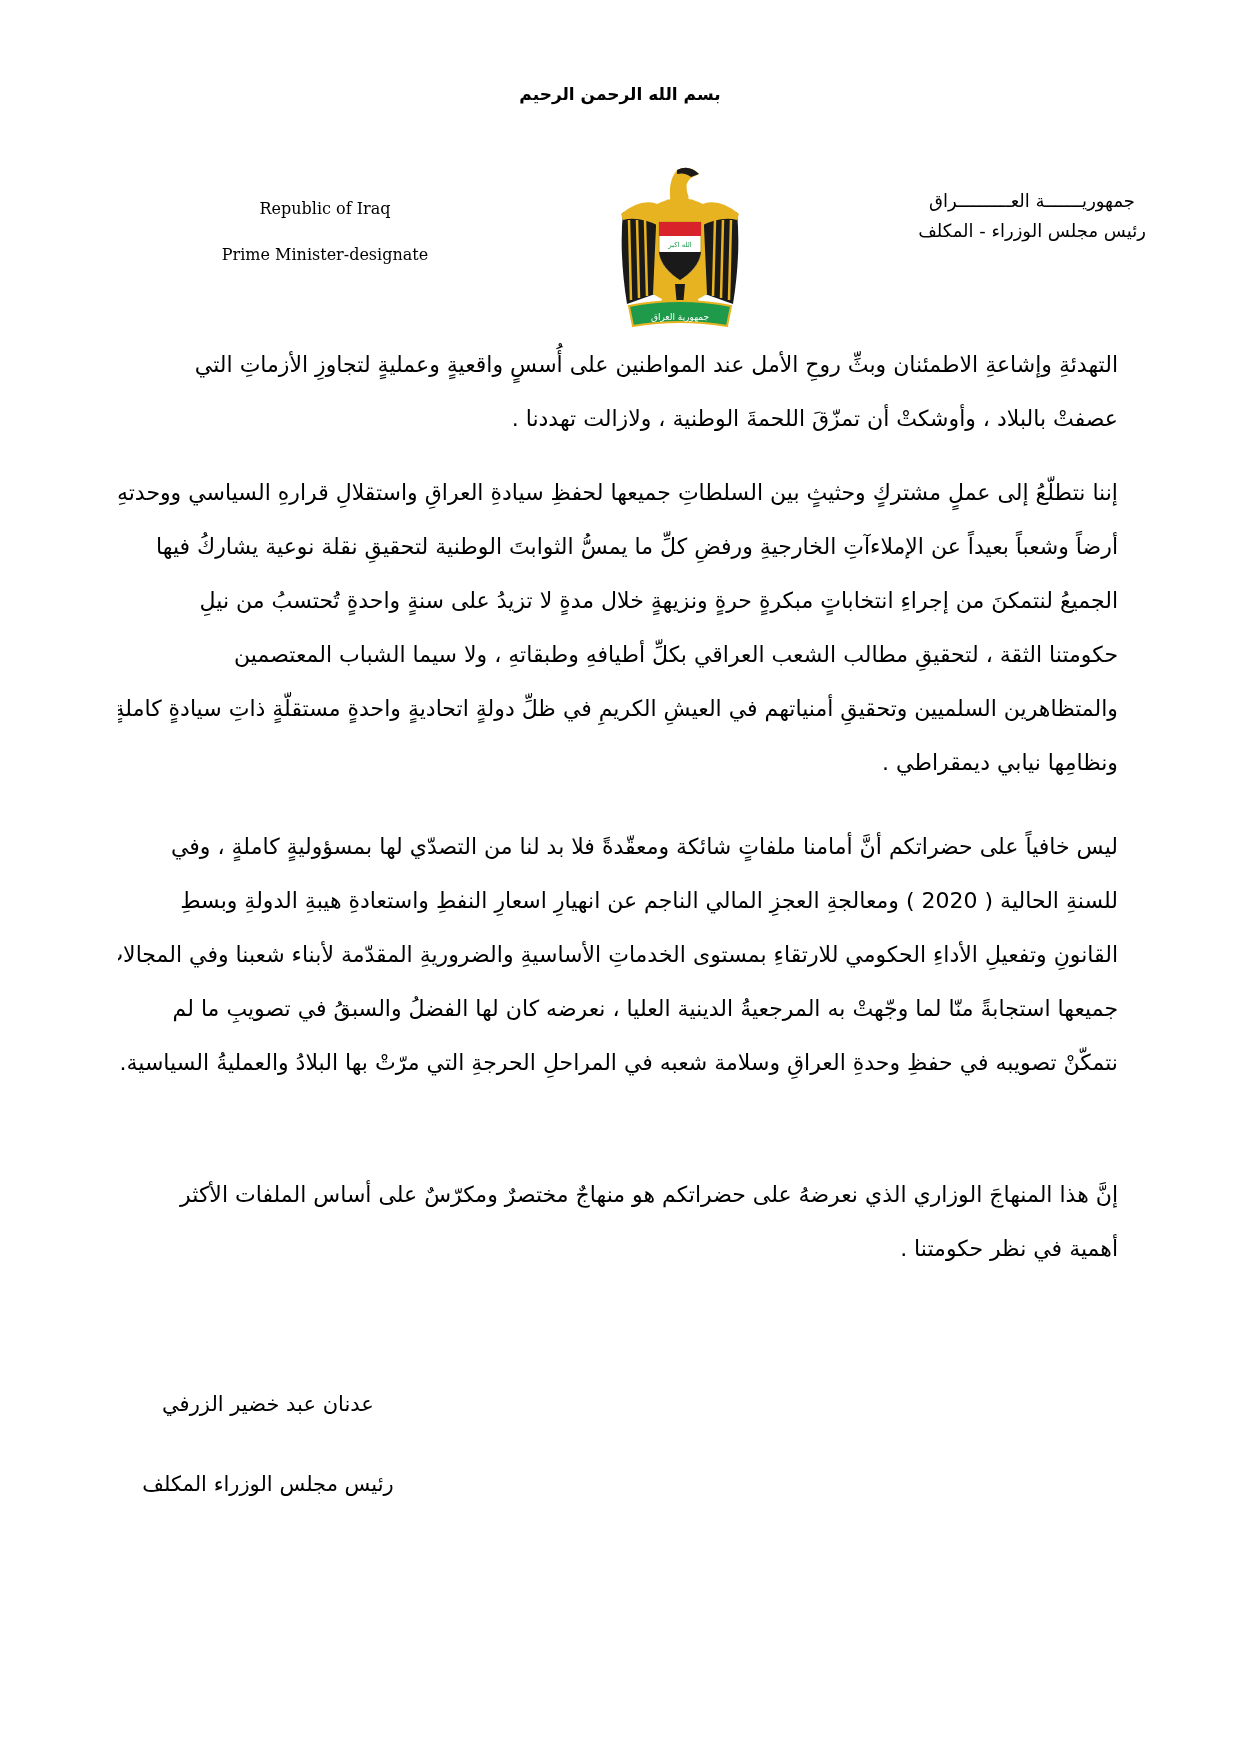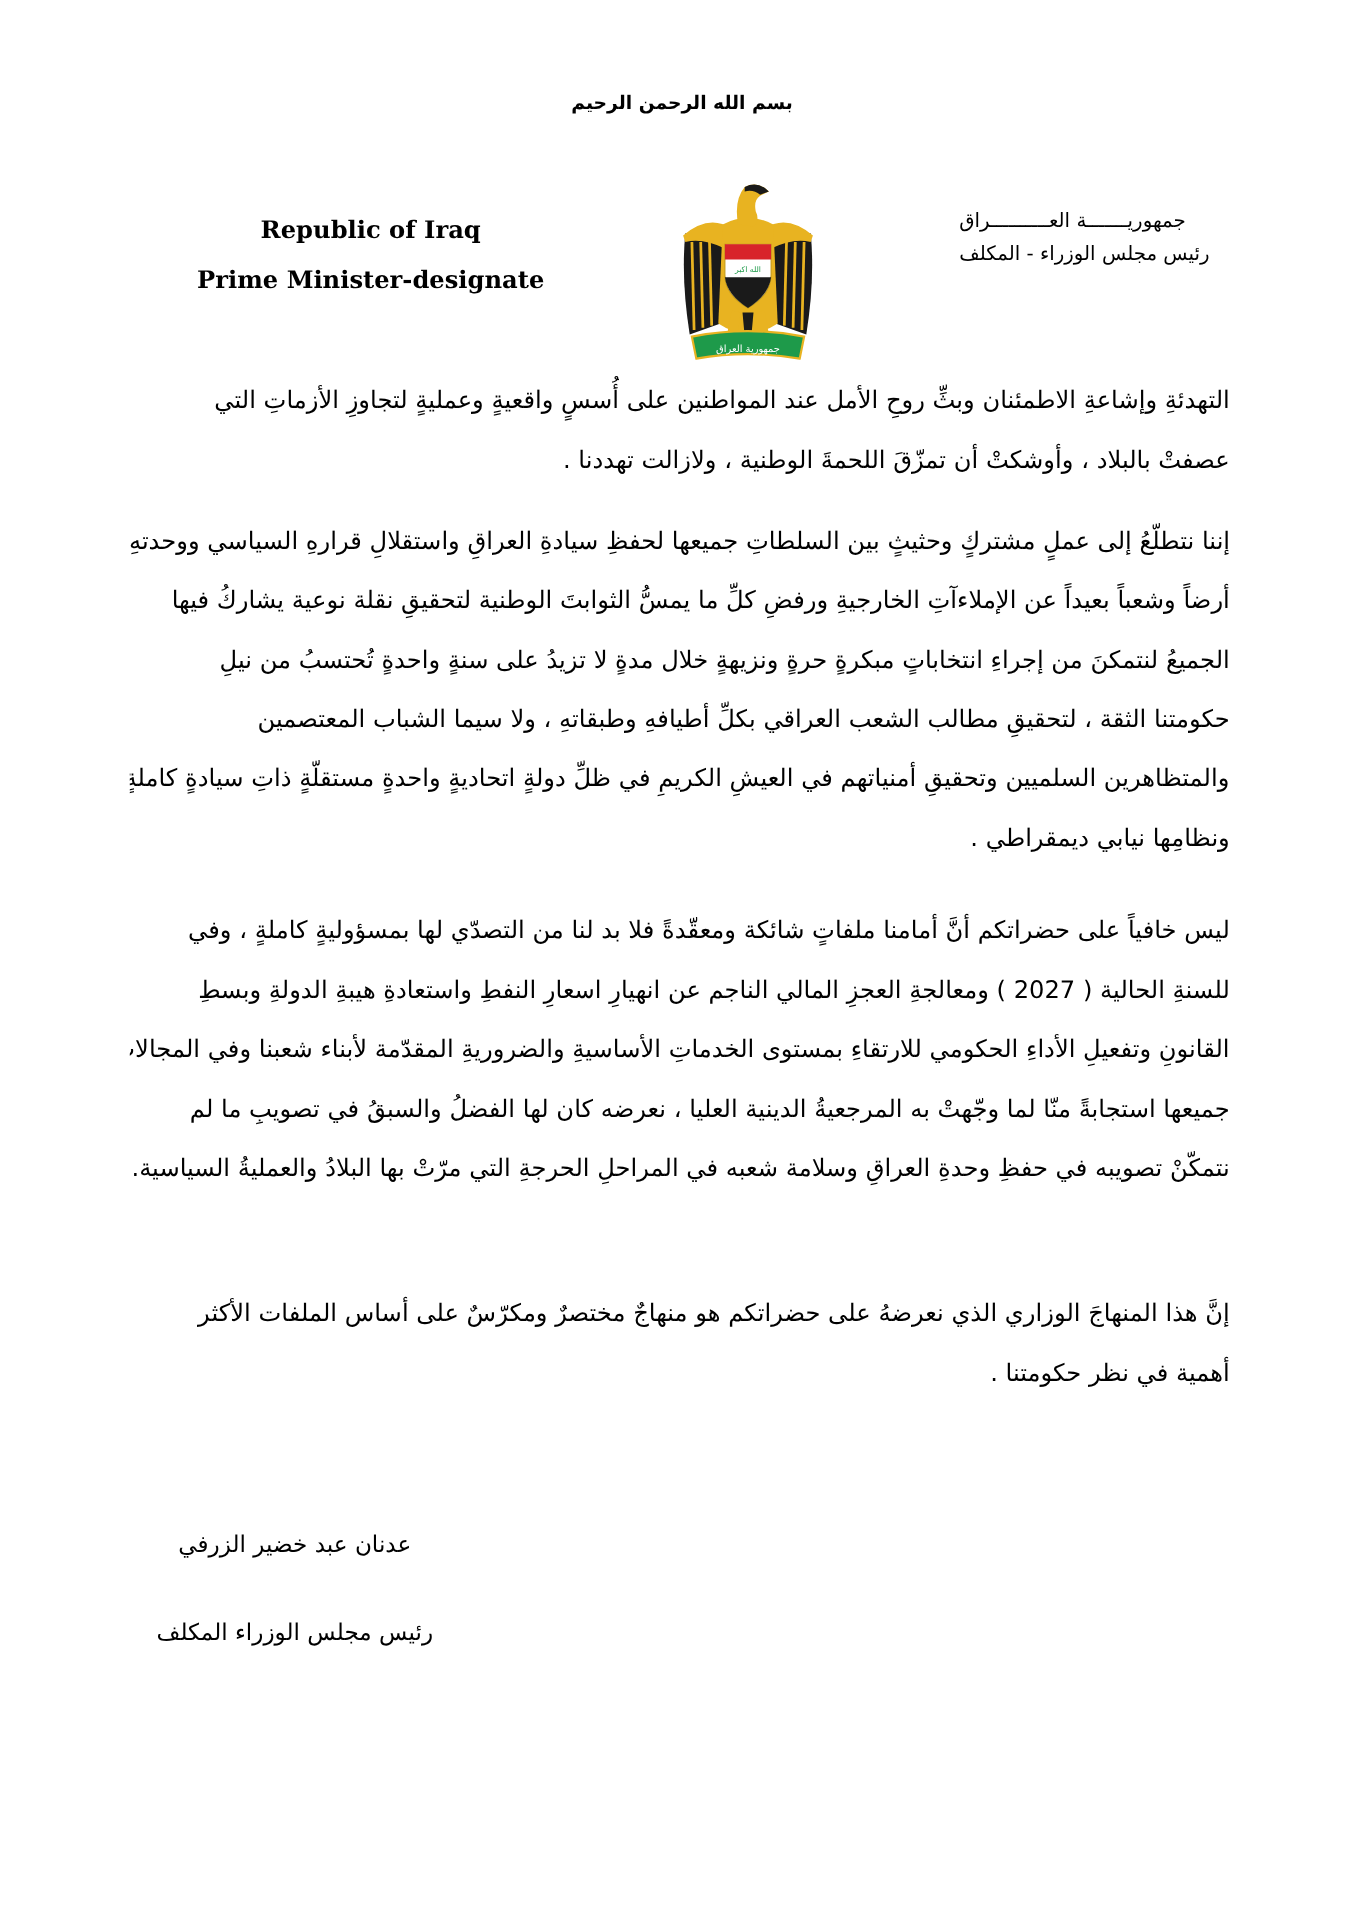--- a/index.html
+++ b/index.html
@@ -22,35 +22,34 @@
       width: 1240px;
       text-align: center;
       font-family: "DejaVu Sans", sans-serif;
       font-weight: bold;
       font-size: 17px;
       direction: rtl;
     }
     .header-en {
       position: absolute;
       top: 186px;
-      left: 172px;
+      left: 160px;
       width: 330px;
       text-align: center;
       font-family: "DejaVu Serif", "Liberation Serif", serif;
-      font-size: 22px;
+      font-size: 16px;
       line-height: 46px;
-      font-weight: bold;
     }
     .header-en div { white-space: nowrap; }
     .header-ar {
       position: absolute;
       top: 186px;
       right: 48px;
       width: 320px;
-      text-align: left;
+      text-align: center;
       direction: rtl;
       font-family: "DejaVu Sans", sans-serif;
       font-size: 18px;
       line-height: 30px;
     }
     .emblem {
       position: absolute;
       top: 164px;
       left: 615px;
       width: 130px;
@@ -148,21 +147,21 @@
   <span class="line">إننا نتطلّعُ إلى عملٍ مشتركٍ وحثيثٍ بين السلطاتِ جميعها لحفظِ سيادةِ العراقِ واستقلالِ قرارهِ السياسي ووحدتهِ</span>
   <span class="line">أرضاً وشعباً بعيداً عن الإملاءآتِ الخارجيةِ ورفضِ كلِّ ما يمسُّ الثوابتَ الوطنية لتحقيقِ نقلة نوعية يشاركُ فيها</span>
   <span class="line">الجميعُ لنتمكنَ من إجراءِ انتخاباتٍ مبكرةٍ حرةٍ ونزيهةٍ خلال مدةٍ لا تزيدُ على سنةٍ واحدةٍ تُحتسبُ من نيلِ</span>
   <span class="line">حكومتنا الثقة ، لتحقيقِ مطالب الشعب العراقي بكلِّ أطيافهِ وطبقاتهِ ، ولا سيما الشباب المعتصمين</span>
   <span class="line">والمتظاهرين السلميين وتحقيقِ أمنياتهم في العيشِ الكريمِ في ظلِّ دولةٍ اتحاديةٍ واحدةٍ مستقلّةٍ ذاتِ سيادةٍ كاملةٍ</span>
   <span class="line">ونظامِها نيابي ديمقراطي .</span>
 </div>
 
 <div class="body-text" id="para3">
   <span class="line">ليس خافياً على حضراتكم أنَّ أمامنا ملفاتٍ شائكة ومعقّدةً فلا بد لنا من التصدّي لها بمسؤوليةٍ كاملةٍ ، وفي</span>
-  <span class="line">للسنةِ الحالية ( 2027 ) ومعالجةِ العجزِ المالي الناجم عن انهيارِ اسعارِ النفطِ واستعادةِ هيبةِ الدولةِ وبسطِ</span>
+  <span class="line">للسنةِ الحالية ( 2020 ) ومعالجةِ العجزِ المالي الناجم عن انهيارِ اسعارِ النفطِ واستعادةِ هيبةِ الدولةِ وبسطِ</span>
   <span class="line">القانونِ وتفعيلِ الأداءِ الحكومي للارتقاءِ بمستوى الخدماتِ الأساسيةِ والضروريةِ المقدّمة لأبناء شعبنا وفي المجالات</span>
   <span class="line">جميعها استجابةً منّا لما وجّهتْ به المرجعيةُ الدينية العليا ، نعرضه كان لها الفضلُ والسبقُ في تصويبِ ما لم</span>
   <span class="line">نتمكّنْ تصويبه في حفظِ وحدةِ العراقِ وسلامة شعبه في المراحلِ الحرجةِ التي مرّتْ بها البلادُ والعمليةُ السياسية.</span>
 </div>
 
 <div class="body-text" id="para4">
   <span class="line">إنَّ هذا المنهاجَ الوزاري الذي نعرضهُ على حضراتكم هو منهاجٌ مختصرٌ ومكرّسٌ على أساس الملفات الأكثر</span>
   <span class="line">أهمية في نظر حكومتنا .</span>
 </div>
 

